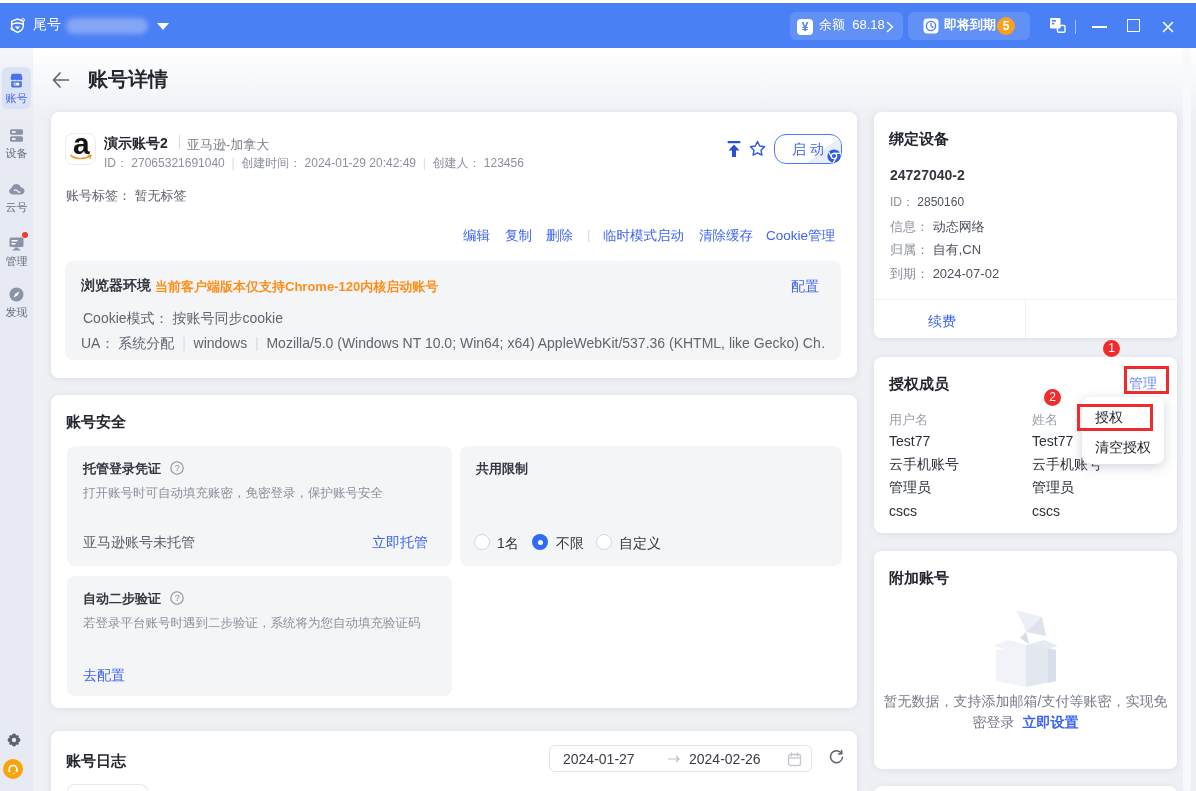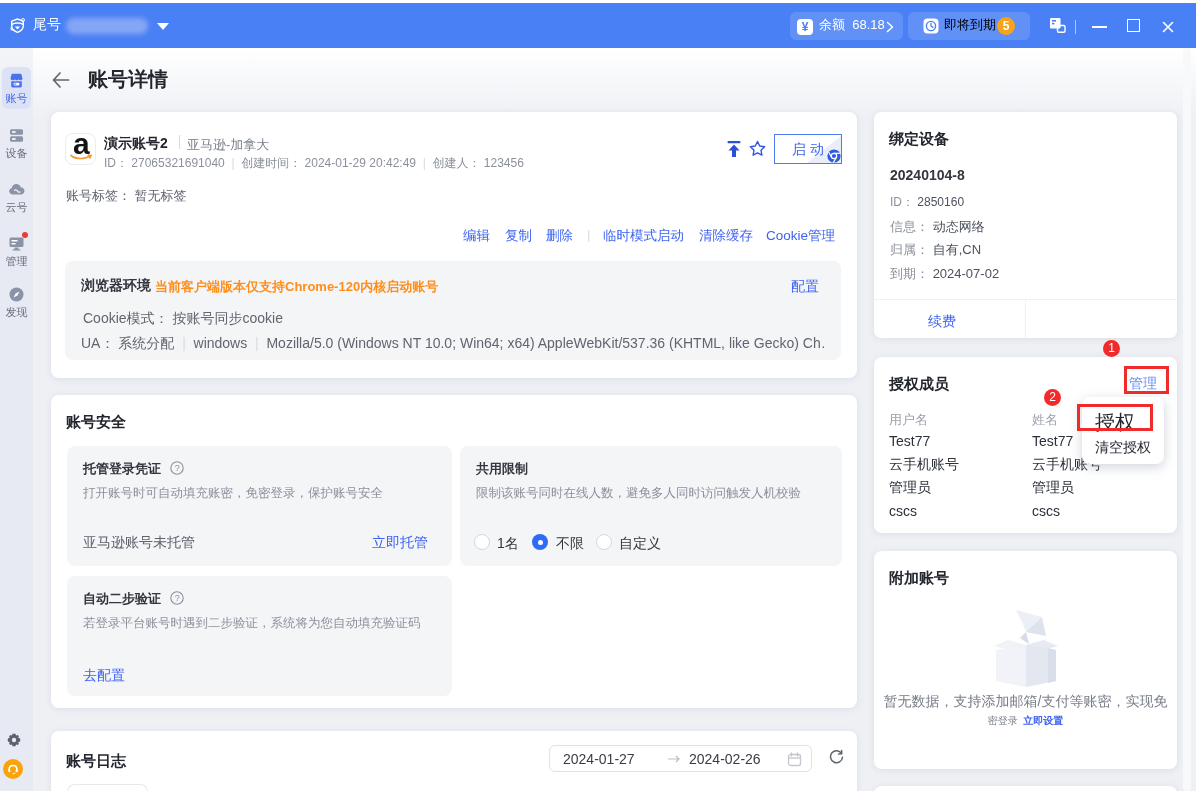--- a/index.html
+++ b/index.html
@@ -46,21 +46,21 @@
     <svg class="abs" style="left:885px; top:18px;" width="10" height="12" viewBox="0 0 10 12">
         <path d="M2.5 1.5 L7.5 6 L2.5 10.5" fill="none" stroke="#fff" stroke-width="1.5" stroke-linecap="round" stroke-linejoin="round"></path>
       </svg>
 
     <div class="pill" style="left:908px; width:122px;"></div>
     <svg class="abs" style="left:923px; top:15px;" width="16" height="16" viewBox="0 0 16 16">
         <rect x="0.5" y="0.5" width="15" height="15" rx="4" fill="#fff"></rect>
         <circle cx="8" cy="8" r="4.6" fill="none" stroke="#4a80f5" stroke-width="1.4"></circle>
         <path d="M8 5.5 L8 8 L10 9.4" fill="none" stroke="#4a80f5" stroke-width="1.3" stroke-linecap="round"></path>
       </svg>
-    <div class="abs" style="left:944px; top:13px; color:#000000; font-size:13px;">即将到期</div>
+    <div class="abs" style="left:944px; top:13px; color:#ffffff; font-size:13px;font-weight:bold;">即将到期</div>
     <div class="abs" style="left:997px; top:14px; width:18px; height:18px; border-radius:50%; background:#faa21b; color:#fff; font-size:12px; font-weight:bold; text-align:center; line-height:18px;">5</div>
 
     <svg class="abs" style="left:1049px; top:14px;" width="17" height="17" viewBox="0 0 17 17">
       <rect x="1" y="1" width="10.5" height="10.5" rx="1.2" fill="#fff"></rect>
       <rect x="3" y="3" width="4" height="1.6" fill="#4a80f5"></rect>
       <rect x="3" y="5.8" width="2.4" height="1.6" fill="#4a80f5"></rect>
       <rect x="8.5" y="8.5" width="7.5" height="6.8" rx="1.2" fill="none" stroke="#fff" stroke-width="1.4"></rect>
     </svg>
     <div class="abs" style="left:1075px; top:17px; width:1px; height:14px; background:rgba(255,255,255,0.55);"></div>
     <div class="abs" style="left:1092px; top:23px; width:15px; height:2px; background:#fff;"></div>
@@ -146,21 +146,21 @@
     <div class="abs" style="left:136px; top:24px; font-size:13px; color:#7b818c;">亚马逊-加拿大</div>
     <div class="abs" style="left:53px; top:43px; font-size:12px; color:#8b909c;">ID：&nbsp;27065321691040&nbsp; <span style="color:#d9dbe0">|</span> &nbsp;创建时间：&nbsp;2024-01-29 20:42:49&nbsp; <span style="color:#d9dbe0">|</span> &nbsp;创建人：&nbsp;123456</div>
 
     <svg class="abs" style="left:676px; top:29px;" width="14" height="17" viewBox="0 0 14 17">
         <rect x="0.5" y="0" width="13" height="2.2" rx="1" fill="#2b50d8"></rect>
         <path d="M7 3.5 L12.5 9.5 L9 9.5 L9 16 L5 16 L5 9.5 L1.5 9.5 Z" fill="#2b50d8"></path>
       </svg>
     <svg class="abs" style="left:698px; top:28px;" width="17" height="17" viewBox="0 0 17 17">
         <path d="M8.5 1.5 L10.7 6 L15.6 6.7 L12 10.2 L12.9 15.1 L8.5 12.8 L4.1 15.1 L5 10.2 L1.4 6.7 L6.3 6 Z" fill="none" stroke="#3056dd" stroke-width="1.4" stroke-linejoin="round"></path>
       </svg>
-    <div class="abs" style="left:723px; top:22px; width:68px; height:30px; border:1.5px solid #4d7bf0; border-radius:0; background:#fff; overflow:hidden;">
+    <div class="abs" style="left:723px; top:22px; width:68px; height:30px; border:1.5px solid #4d7bf0; border-radius:12px; background:#fff; overflow:hidden;">
       <div class="abs" style="right:0; bottom:0; width:34px; height:27px; background:#e9edf8; clip-path:polygon(100% 0, 100% 100%, 0 100%);"></div>
       <div class="abs" style="left:17px; top:6px; font-size:14px; color:#3e63f1;">启 动</div>
     </div>
     <svg class="abs" style="left:776px; top:37px;" width="14" height="14" viewBox="0 0 14 14">
         <circle cx="7" cy="7" r="6.6" fill="#2f5be0"></circle>
         <circle cx="7" cy="7" r="2.7" fill="none" stroke="#fff" stroke-width="1.2"></circle>
         <g stroke="#fff" stroke-width="1.2">
           <line x1="7" y1="4.3" x2="13.2" y2="4.3"></line>
           <line x1="4.7" y1="8.4" x2="1.6" y2="3"></line>
           <line x1="9.3" y1="8.4" x2="6.2" y2="13.8"></line>
@@ -191,21 +191,20 @@
       <svg class="abs" style="left:103px; top:15px;" width="14" height="14" viewBox="0 0 14 14">
           <circle cx="7" cy="7" r="6.2" fill="none" stroke="#8b909c" stroke-width="1.1"></circle>
           <text x="4.7" y="10" font-size="9" fill="#8b909c">?</text>
         </svg>
       <div class="abs" style="left:16px; top:39px; font-size:12.5px; color:#8b909c;">打开账号时可自动填充账密，免密登录，保护账号安全</div>
       <div class="abs" style="left:16px; top:88px; font-size:14px; color:#5c616c;">亚马逊账号未托管</div>
       <div class="abs" style="right:24px; top:88px; font-size:14px; color:#3e63f1;">立即托管</div>
     </div>
     <div class="gbox" style="left:409px; top:51px; width:382px; height:120px;">
       <div class="abs" style="left:16px; top:14px; font-size:13px; font-weight:bold; color:#33363e;">共用限制</div>
-      <div class="abs" style="left:16px; top:39px; font-size:12.5px; color:#8b909c;">限制该账号同时在线人数，避免多人同时访问触发人机校验</div>
       <div class="abs" style="left:14px; top:88px; width:16px; height:16px; border-radius:50%; background:#fff; border:1px solid #d4d7dd;"></div>
       <div class="abs" style="left:37px; top:89px; font-size:14px; color:#33363e;">1名</div>
       <div class="abs" style="left:72px; top:88px; width:16px; height:16px; border-radius:50%; background:#2f6bf5;"></div>
       <div class="abs" style="left:78px; top:94px; width:5px; height:5px; border-radius:50%; background:#fff;"></div>
       <div class="abs" style="left:96px; top:89px; font-size:14px; color:#33363e;">不限</div>
       <div class="abs" style="left:136px; top:88px; width:16px; height:16px; border-radius:50%; background:#fff; border:1px solid #d4d7dd;"></div>
       <div class="abs" style="left:159px; top:89px; font-size:14px; color:#33363e;">自定义</div>
     </div>
     <div class="gbox" style="left:16px; top:181px; width:385px; height:120px;">
       <div class="abs" style="left:16px; top:14px; font-size:13px; font-weight:bold; color:#33363e;">自动二步验证</div>
@@ -233,21 +232,21 @@
     </div>
     <svg class="abs" style="left:777px; top:18px;" width="17" height="17" viewBox="0 0 17 17">
         <path d="M13.6 4.5 A6 6 0 1 0 14.5 8.3" fill="none" stroke="#5c626e" stroke-width="1.5" stroke-linecap="round"></path>
         <path d="M13.6 1.6 L13.7 4.8 L10.6 4.9" fill="none" stroke="#5c626e" stroke-width="1.5" stroke-linecap="round" stroke-linejoin="round"></path>
       </svg>
     <div class="abs" style="left:16px; top:53px; width:81px; height:17px; border:1px solid #e6e8ec; border-radius:8px 8px 0 0; border-bottom:none; background:#fff;"></div>
   </div>
 
   <div class="card" id="cardA" style="left:874px; top:112px; width:303px; height:226px;border-radius:7px;">
     <div class="abs" style="left:15px; top:18px; font-size:15px; font-weight:bold; color:#23262e;">绑定设备</div>
-    <div class="abs" style="left:16px; top:55px; font-size:14px; font-weight:bold; color:#33363e;">20240104-8</div>
+    <div class="abs" style="left:16px; top:55px; font-size:14px; font-weight:bold; color:#33363e;">24727040-2</div>
     <div class="abs" style="left:16px; top:82px; font-size:12px; color:#8b909c;">ID：&nbsp;<span style="color:#4d525e">2850160</span></div>
     <div class="abs" style="left:16px; top:106px; font-size:13px; color:#8b909c;">信息：&nbsp;<span style="color:#4d525e">动态网络</span></div>
     <div class="abs" style="left:16px; top:129px; font-size:13px; color:#8b909c;">归属：&nbsp;<span style="color:#4d525e">自有,CN</span></div>
     <div class="abs" style="left:16px; top:153px; font-size:13px; color:#8b909c;">到期：&nbsp;<span style="color:#4d525e">2024-07-02</span></div>
     <div class="abs" style="left:0; top:187px; width:303px; height:1px; background:#f0f1f4;"></div>
     <div class="abs" style="left:151px; top:187px; width:1px; height:39px; background:#f0f1f4;"></div>
     <div class="abs" style="left:54px; top:201px; font-size:14px; color:#3e63f1;">续费</div>
     <div class="abs" style="left:218px; top:201px; font-size:14px; color:#3e63f1;margin-top:48px;">解绑</div>
   </div>
   <div class="card" id="cardB" style="left:874px; top:357px; width:303px; height:176px;">
@@ -271,24 +270,24 @@
       <path d="M24 0 L50 7 L34 22 L31 14 Z" fill="#eceff6"></path>
       <path d="M50 7 L54 26 L34 22 Z" fill="#dde2ed"></path>
       <path d="M34 22 L37 34 L28 28 Z" fill="#d5dbe8"></path>
       <path d="M2 36 L16 30 L34 35 L20 41 Z" fill="#f0f2f7"></path>
       <path d="M66 36 L52 30 L34 35 L48 41 Z" fill="#e6eaf2"></path>
       <path d="M4 40 L34 35 L34 77 L4 71 Z" fill="#f1f3f8"></path>
       <path d="M64 40 L34 35 L34 77 L64 71 Z" fill="#e2e7f0"></path>
       <path d="M56 38 L64 40 L64 71 L56 73 Z" fill="#d8deea"></path>
     </svg>
     <div class="abs" style="left:0; top:142px; width:303px; text-align:center; font-size:14px; color:#777c87;">暂无数据，支持添加邮箱/支付等账密，实现免</div>
-    <div class="abs" style="left:0; top:163px; width:303px; text-align:center; font-size:10px; color:#777c87;">密登录&nbsp; <span style="color:#3e63f1; font-weight:bold;">立即设置</span></div>
+    <div class="abs" style="left:0; top:163px; width:303px; text-align:center; font-size:14px; color:#777c87;">密登录&nbsp; <span style="color:#3e63f1; font-weight:bold;">立即设置</span></div>
   </div>
   <div class="card" id="cardD" style="left:874px; top:786px; width:303px; height:20px;"></div>
 
   <div class="badge" style="left:1103px; top:340px;">1</div>
   <div class="redbox" style="left:1124px; top:366px; width:45px; height:28px;"></div>
   <div class="badge" style="left:1044px; top:389px;">2</div>
   <div class="abs" style="left:1082px; top:397px; width:82px; height:67px; background:#fff; border-radius:8px; box-shadow:0 3px 12px rgba(120,130,150,0.35);"></div>
-  <div class="abs" style="left:1095px; top:409px; font-size:20px; color:#23262e;">授权</div>
+  <div class="abs" style="left:1095px; top:409px; font-size:14px; color:#23262e;">授权</div>
   <div class="abs" style="left:1095px; top:439px; font-size:14px; color:#23262e;">清空授权</div>
   <div class="redbox" style="left:1077px; top:404px; width:76px; height:27px;"></div>
 </div>
 
 </body></html>

